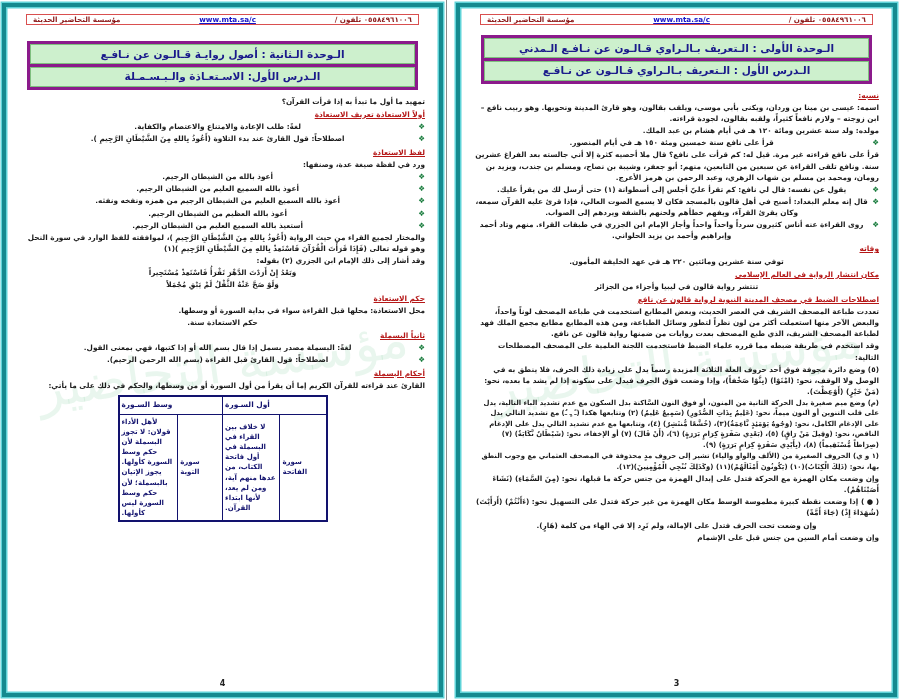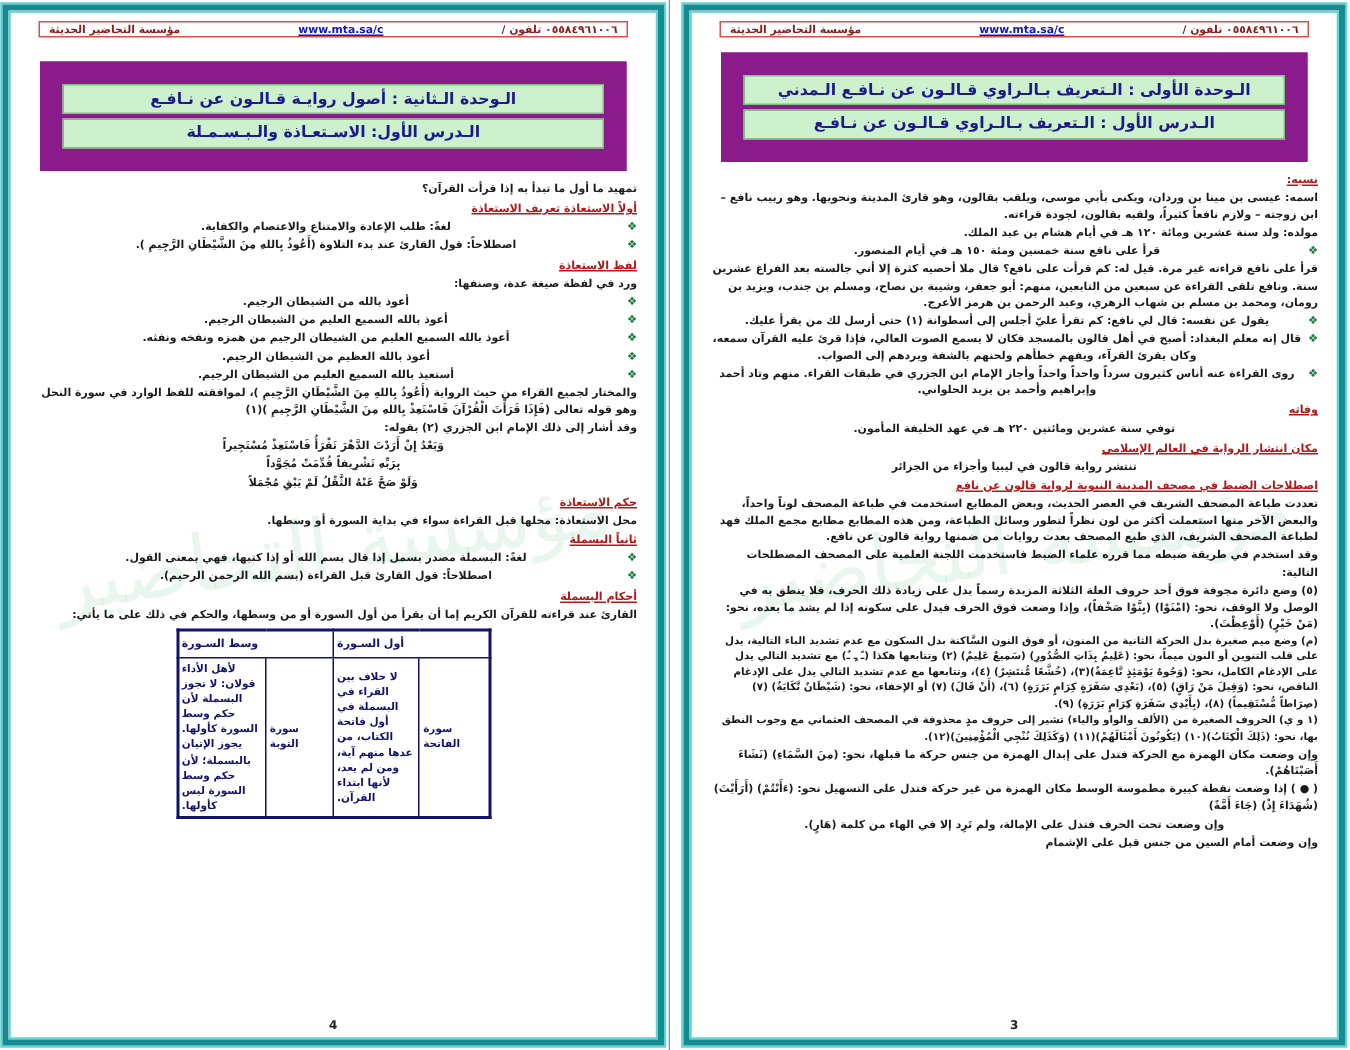--- a/index.html
+++ b/index.html
@@ -99,21 +99,21 @@
     font-weight: bold;
     letter-spacing: 0;
   }
   .site-header .brand { white-space: nowrap; letter-spacing: 1.2px; }
 
   
   .title-block {
     margin: 10px 9px 6px 9px;
     border: 3.5px solid #8b1a8b;
     background: #8b1a8b;
-    padding: 12px;
+    padding: 0;
   }
   .title-bar {
     background: #cdf0cd;
     color: #1a1a8b;
     text-align: center;
     font-size: 10.5px;
     font-weight: bold;
     letter-spacing: 1.1px;
     padding: 2.5px 4px;
     line-height: 1.25;
@@ -322,25 +322,25 @@
               <span class="bullet">❖</span>
               <span class="btxt">أعوذ بالله العظيم من الشيطان الرجيم.</span>
             </div>
             <div class="bullet-line">
               <span class="bullet">❖</span>
               <span class="btxt">أستعيذ بالله السميع العليم من الشيطان الرجيم.</span>
             </div>
             <p class="rt">والمختار لجميع القراء من حيث الرواية (أَعُوذُ بِاللهِ مِنَ الشَّيْطَانِ الرَّجِيمِ )، لموافقته للفظ الوارد في سورة النحل وهو قوله تعالى (فَإِذَا قَرَأْتَ الْقُرْآنَ فَاسْتَعِذْ بِاللهِ مِنَ الشَّيْطَانِ الرَّجِيمِ )(١)</p>
             <p class="rt">وقد أشار إلى ذلك الإمام ابن الجزري (٢) بقوله:</p>
             <p class="ctr">وَبَعْدُ إِنْ أَرَدْتَ الدَّهْرَ تَقْرَأُ فَاسْتَعِذْ مُسْتَجِيراً</p>
-            <p class="ctr">بِرَبِّهِ تَشْرِيفاً قُدِّمَتْ مُجَوَّداً</p>
             <p class="ctr">وَلَوْ صَحَّ عَنْهُ الثَّقْلُ لَمْ يَبْقِ مُجْمَلاً</p>
 
             <div class="hd-red-right">حكم الاستعاذة</div>
             <p class="rt">محل الاستعاذة: محلها قبل القراءة سواء في بداية السورة أو وسطها.</p>
+            <p class="ctr">حكم الاستعاذة سنة.</p>
 
             <div class="hd-red-right">ثانياً البسملة</div>
             <div class="bullet-line">
               <span class="bullet">❖</span>
               <span class="btxt">لغةً: البسملة مصدر بسمل إذا قال بسم الله أو إذا كتبها، فهي بمعنى القول.</span>
             </div>
             <div class="bullet-line">
               <span class="bullet">❖</span>
               <span class="btxt">اصطلاحاً: قول القارئ قبل القراءة (بسم الله الرحمن الرحيم).</span>
             </div>

